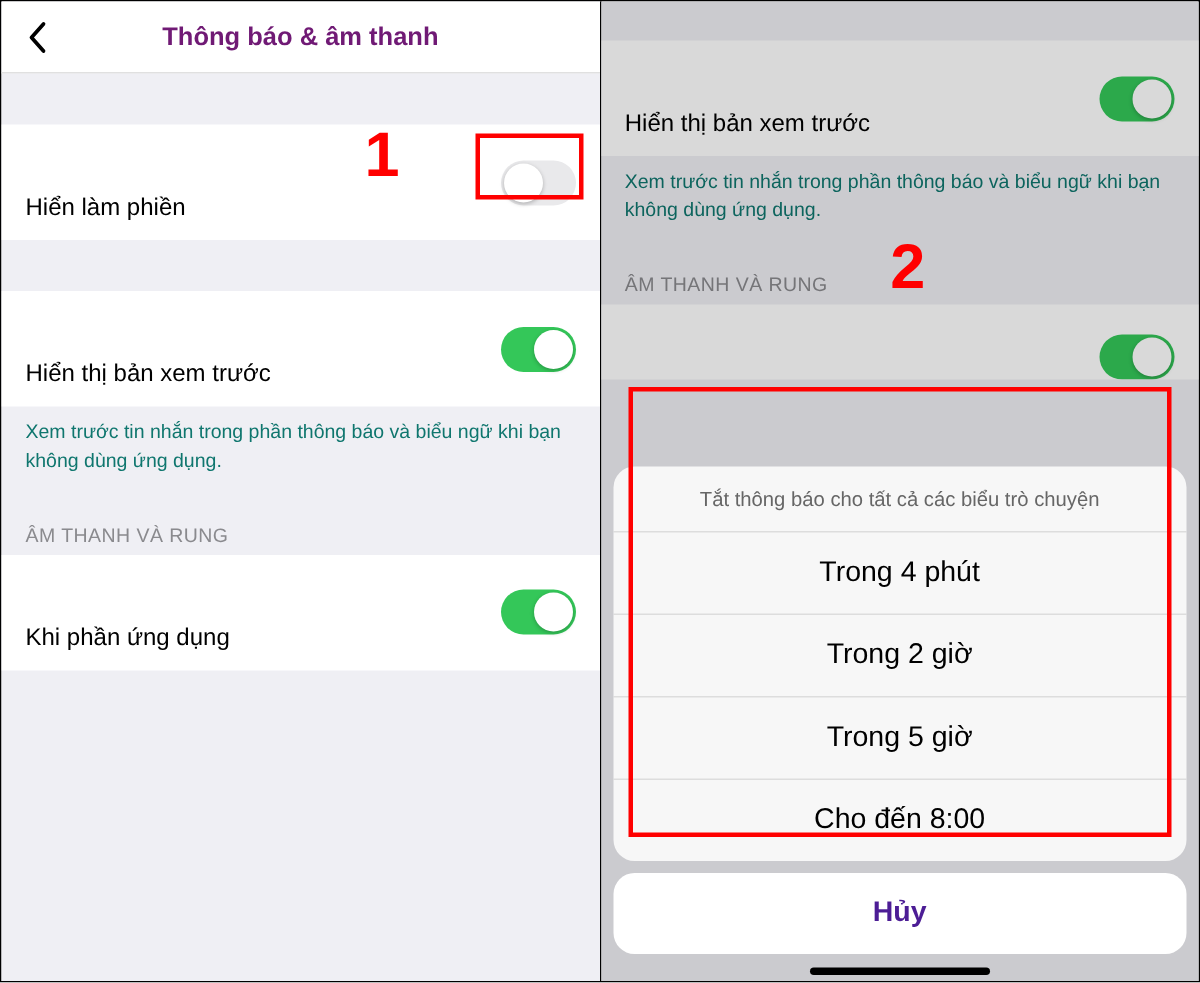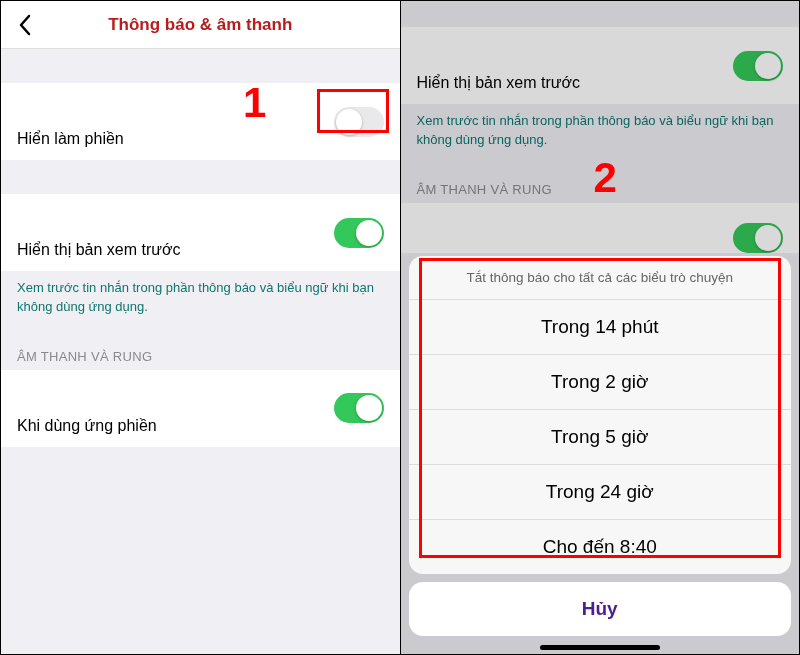--- a/index.html
+++ b/index.html
@@ -5,21 +5,21 @@
   * { box-sizing: border-box; margin: 0; padding: 0; }
   html, body { width: 800px; height: 655px; font-family: -apple-system, 'Helvetica Neue', Arial, sans-serif; background: #fff; }
   .frame { width: 800px; height: 655px; border: 1px solid #000; display: flex; position: relative; }
   .pane { width: 399px; height: 653px; background: #efeff4; position: relative; overflow: hidden; }
   .divider-v { width: 1px; height: 653px; background: #000; }
 
   
   .header { height: 48px; background: #fff; display: flex; align-items: center; justify-content: center; position: relative; border-bottom: 1px solid #e0e0e0; }
   .back-chev { position: absolute; left: 8px; top: 8px; width: 32px; height: 32px; display: flex; align-items: center; justify-content: center; }
   .back-chev svg { width: 14px; height: 22px; }
-  .header-title { font-size: 17px; font-weight: 600; color: #b91c1c; text-align: center; }
+  .header-title { font-size: 17px; font-weight: 600; color: #701a75; text-align: center; }
 
   
   .row { background: #fff; padding: 12px 16px; display: flex; align-items: center; justify-content: space-between; min-height: 50px; }
   .row-label { font-size: 16px; color: #000; margin-top: 35px; }
   .section-gap { height: 34px; }
   .desc { padding: 8px 16px 14px 16px; font-size: 13px; color: #0f766e; line-height: 1.45; }
   .section-hdr { padding: 18px 24px 6px 16px; font-size: 13px; color: #8a8a8e; letter-spacing: 0.3px; }
 
   
   .toggle { width: 50px; height: 30px; border-radius: 15px; position: relative; }
@@ -76,21 +76,21 @@
       <span class="row-label">Hiển thị bản xem trước</span>
       <span class="toggle on">
           <span class="knob"></span>
         </span>
     </div>
     <div class="desc">Xem trước tin nhắn trong phần thông báo và biểu ngữ khi bạn không dùng ứng dụng.</div>
 
     <div class="section-hdr">ÂM THANH VÀ RUNG</div>
 
     <div class="row">
-      <span class="row-label">Khi dùng ứng phiền</span>
+      <span class="row-label">Khi phần ứng dụng</span>
       <span class="toggle on">
           <span class="knob"></span>
         </span>
     </div>
 
     <div class="anno-num" style="left:242px; top:78px;">1</div>
     <div class="anno-box" style="left:316px; top:88px; width:72px; height:44px;"></div>
   </div>
 
   <div class="divider-v"></div>
@@ -112,25 +112,24 @@
         </span>
     </div>
 
     <div class="dim"></div>
 
     <div class="anno-num" style="left:193px; top:153px;">2</div>
 
     <div class="sheet-wrap">
       <div class="sheet">
         <div class="sheet-title">Tắt thông báo cho tất cả các biểu trò chuyện</div>
-        <div class="opt">Trong 14 phút</div>
+        <div class="opt">Trong 4 phút</div>
         <div class="opt">Trong 2 giờ</div>
         <div class="opt">Trong 5 giờ</div>
-        <div class="opt">Trong 24 giờ</div>
-        <div class="opt">Cho đến 8:40</div>
+        <div class="opt">Cho đến 8:00</div>
       </div>
       <div class="cancel">Hủy</div>
       <div style="height:10px;"></div>
     </div>
 
     <div class="anno-box" style="left:18px; top:257px; width:362px; height:300px;"></div>
 
     <div class="home-ind"></div>
   </div>
 

